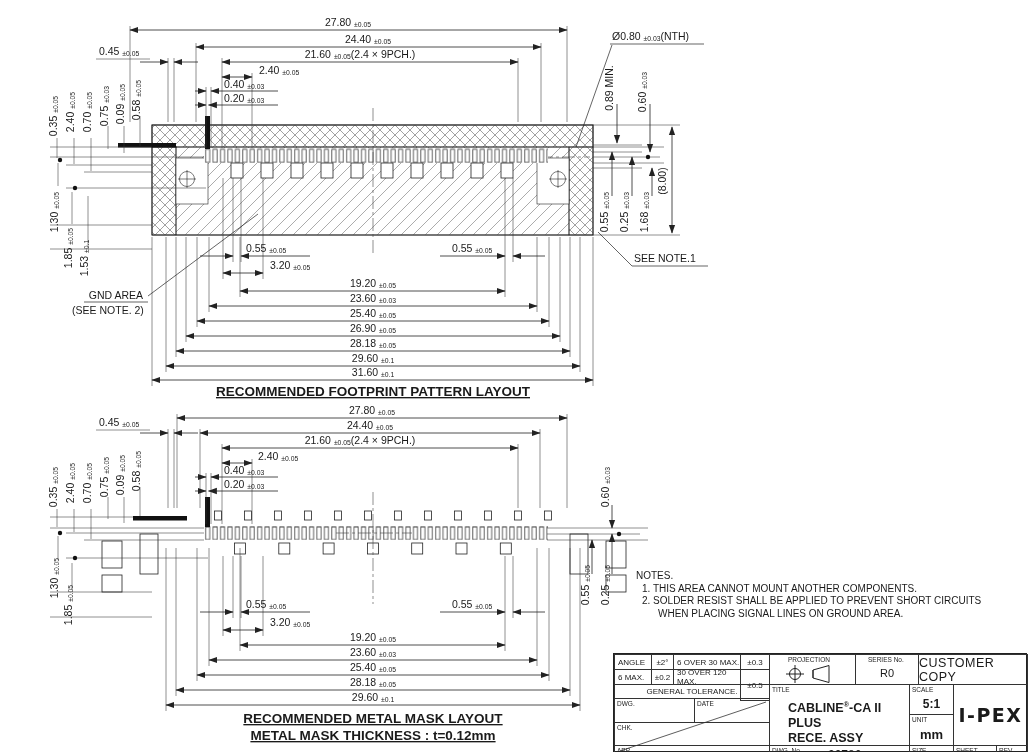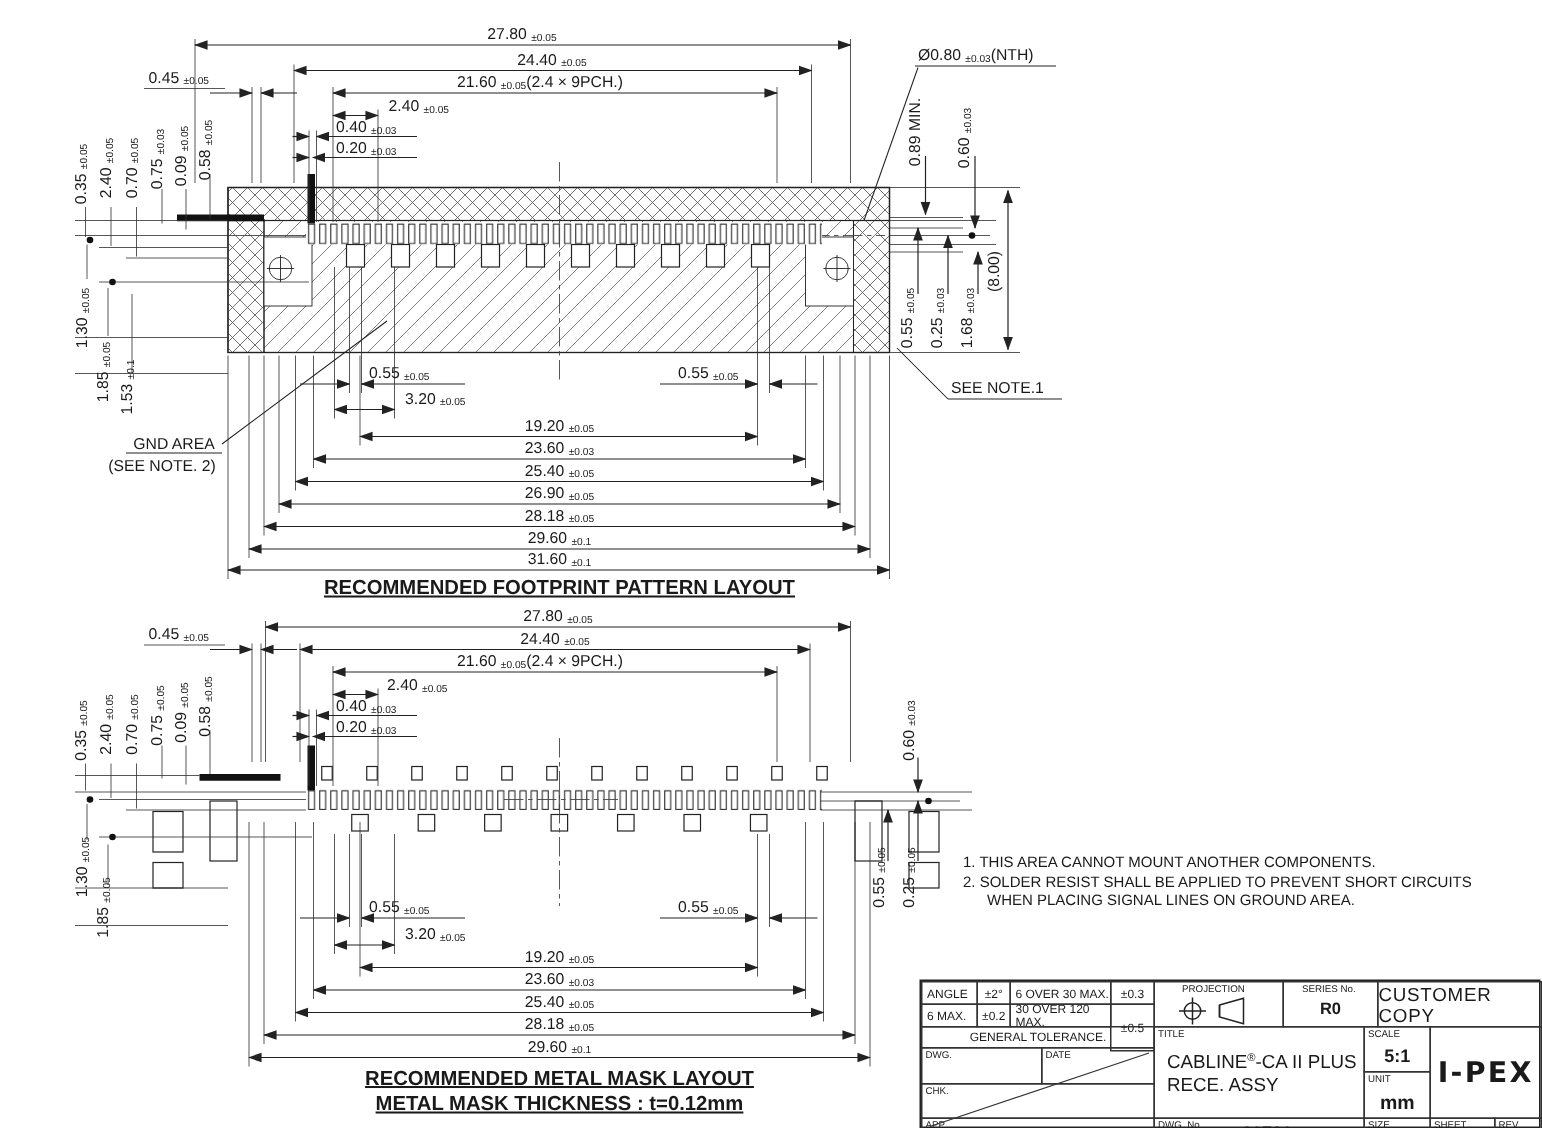--- a/index.html
+++ b/index.html
@@ -24,22 +24,22 @@
   .notes .n2{padding-left:22px}
   
   .tb{position:absolute;left:613px;top:653px;width:414px;height:99px;border:1.4px solid #222;box-sizing:border-box}
   .tb .c{position:absolute;border:0.8px solid #333;box-sizing:border-box;overflow:hidden}
   .tb .lab{position:absolute;top:1px;left:2px;font-size:6.5px;color:#222}
   .tb .ctr{display:flex;align-items:center;justify-content:center}
   .tol8{font-size:8px;display:flex;align-items:center;padding-left:3px}
   .tolv{justify-content:center;padding-left:0}
   .gt{font-size:8px;display:flex;align-items:center;justify-content:center}
   .copy{font-size:12.5px;font-weight:400;letter-spacing:0.5px}
-  .ser{font-size:11px;font-weight:700}
-  .prod{position:absolute;left:8px;top:12px;font-size:12.5px;font-weight:400;line-height:15px}
+  .ser{font-size:11px;font-weight:400}
+  .prod{position:absolute;left:18px;top:12px;font-size:12.5px;font-weight:700;line-height:15px}
   .prod sup{font-size:7.5px}
   .scv{font-size:12px;font-weight:600}
   .unv{font-size:13px;font-weight:600}
   .logo{font-size:19px;font-weight:700;letter-spacing:1.5px;font-family:"DejaVu Sans",sans-serif}
   .dwgno{position:absolute;left:58px;top:2px;font-size:12px}
 </style>
 </head>
 <body>
 
 <div class="page">
@@ -392,20 +392,21 @@
   <text class="dim" x="373" y="686" text-anchor="middle"><tspan>28.18</tspan> <tspan class="tol" dy="1">±0.05</tspan></text>
   <text class="dim" x="373" y="701" text-anchor="middle"><tspan>29.60</tspan> <tspan class="tol" dy="1">±0.1</tspan></text>
 
   <text class="ttl" x="373" y="723" text-anchor="middle">RECOMMENDED METAL MASK LAYOUT</text>
   <text class="ttl" x="373" y="740" text-anchor="middle">METAL MASK THICKNESS : t=0.12mm</text>
 </g>
 </svg>
 
 
 <div class="notes">
+  <div>NOTES.</div>
   <div class="n1">1. THIS AREA CANNOT MOUNT ANOTHER COMPONENTS.</div>
   <div class="n1">2. SOLDER RESIST SHALL BE APPLIED TO PREVENT SHORT CIRCUITS</div>
   <div class="n2">WHEN PLACING SIGNAL LINES ON GROUND AREA.</div>
 </div>
 
 
 <div class="tb">
   <div class="c tol8" style="left:0;top:0;width:38px;height:16px">ANGLE</div>
   <div class="c tol8 tolv ctr" style="left:37px;top:0;width:23px;height:16px">±2°</div>
   <div class="c tol8" style="left:59px;top:0;width:68px;height:16px">6 OVER 30 MAX.</div>

